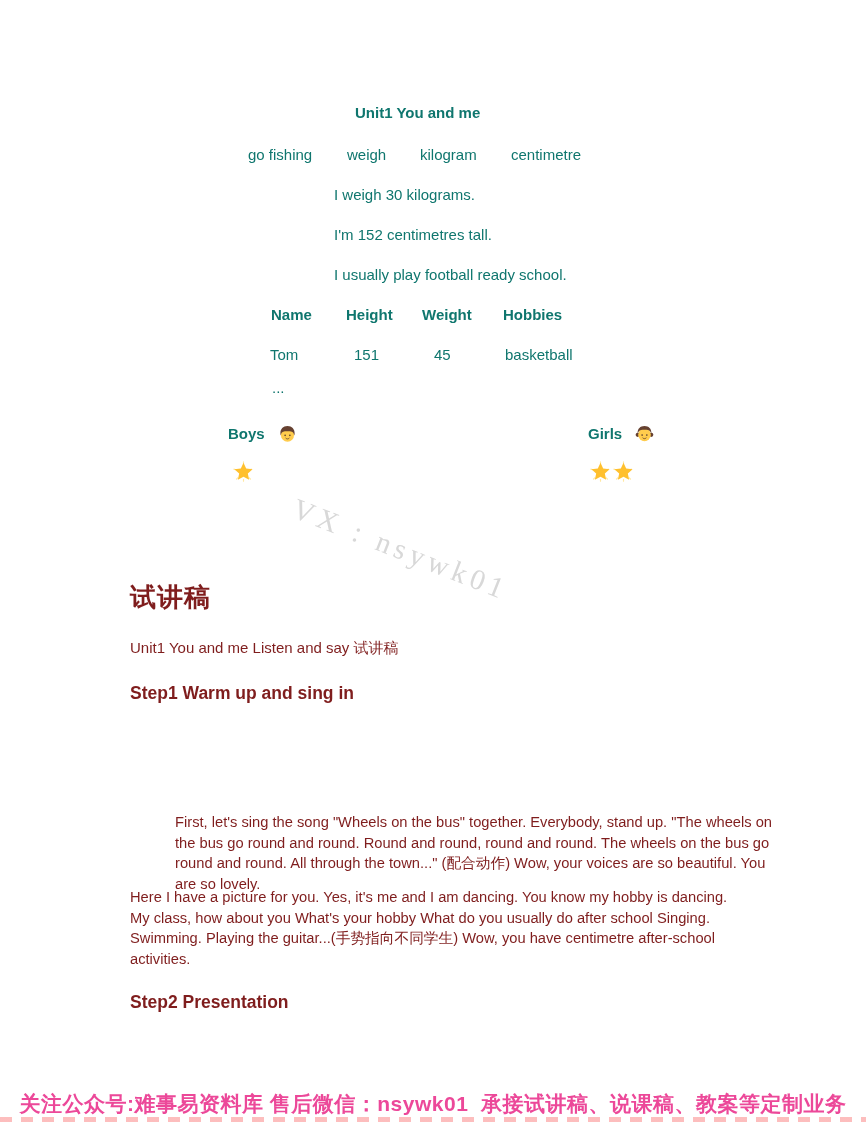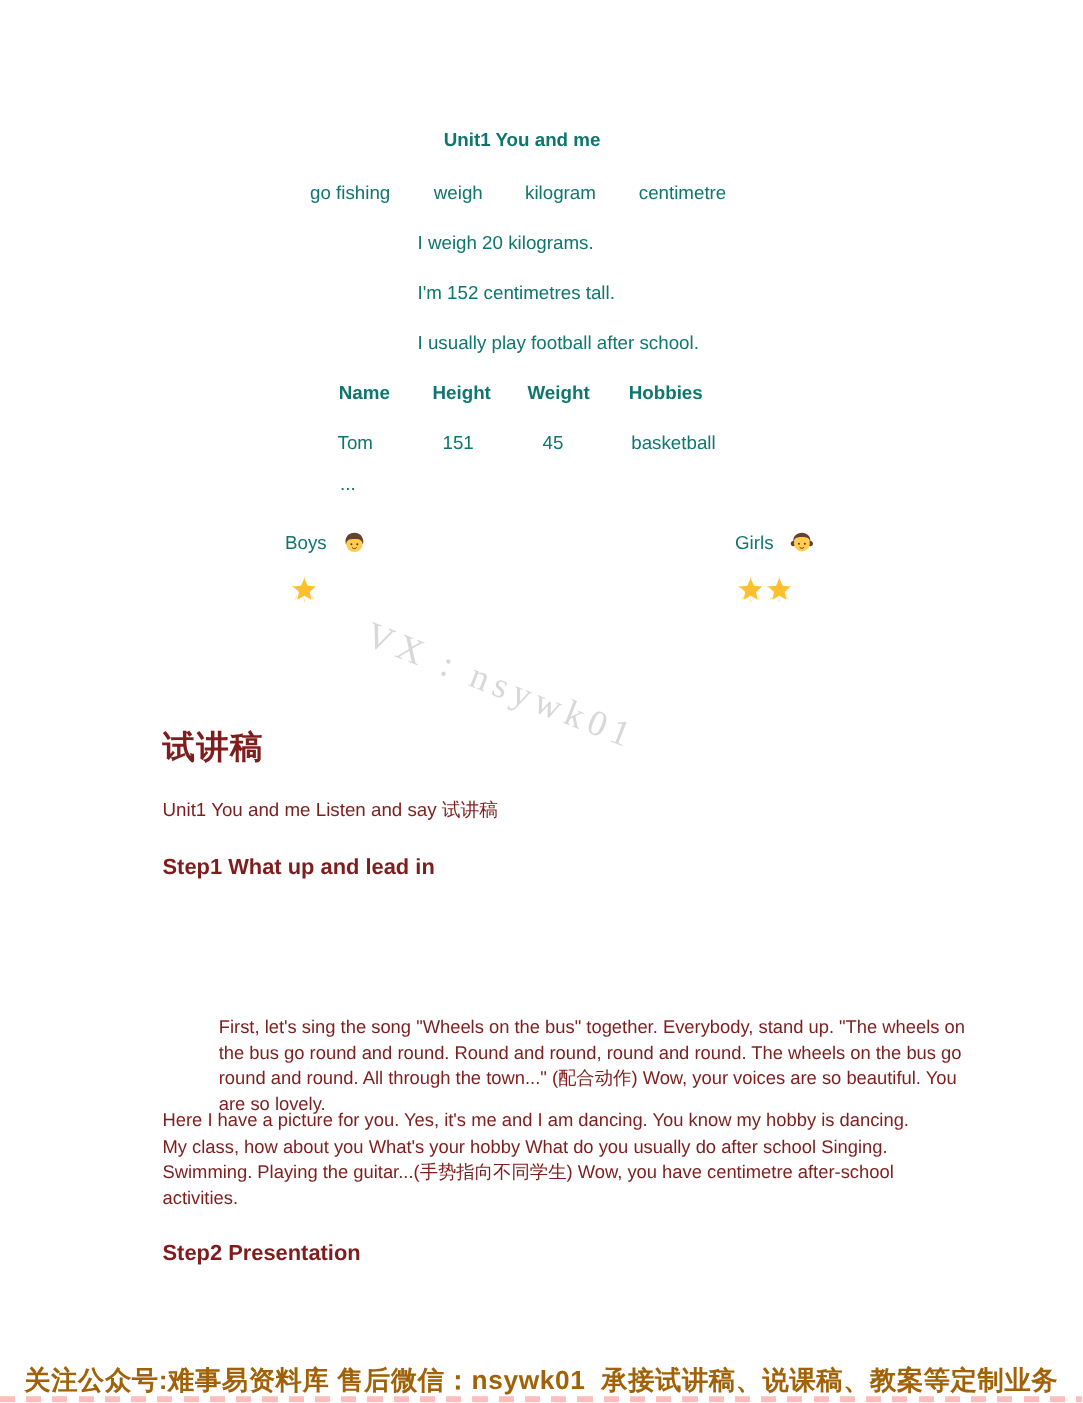--- a/index.html
+++ b/index.html
@@ -8,21 +8,21 @@
     width:866px;height:1122px;
     background:#ffffff;
     overflow:hidden;
     font-family:"Liberation Sans", sans-serif;
     color:#262626;
   }
   
   .board{position:absolute;left:0;top:0;width:866px;height:500px;}
   .b-abs{position:absolute;font-size:15px;line-height:17px;color:#0f766e;white-space:nowrap;}
   .b-bold{font-weight:700;}
-  .emoji-line{display:inline-flex;align-items:flex-end;gap:13px;}
+  .emoji-line{display:inline-flex;align-items:center;gap:13px;font-weight:bold;}
   .emoji-svg{width:19px;height:19px;display:inline-block;}
   .star-svg{width:21px;height:21px;display:inline-block;}
   .stars{display:inline-flex;gap:2px;}
   
   .watermark{
     position:absolute;left:300px;top:492px;
     font-family:"Liberation Serif", serif;
     font-size:29px;color:#d8d8d8;letter-spacing:5px;
     transform:rotate(21.5deg);transform-origin:0 0;
     white-space:nowrap;user-select:none;
@@ -52,23 +52,23 @@
 
   <div class="board">
 
     <div class="b-abs b-bold" style="left:355px;top:104px;">Unit1 You and me</div>
 
     <div class="b-abs" style="left:248px;top:146px;">go fishing</div>
     <div class="b-abs" style="left:347px;top:146px;">weigh</div>
     <div class="b-abs" style="left:420px;top:146px;">kilogram</div>
     <div class="b-abs" style="left:511px;top:146px;">centimetre</div>
 
-    <div class="b-abs" style="left:334px;top:186px;">I weigh 20 kilograms.</div>
+    <div class="b-abs" style="left:334px;top:186px;">I weigh 30 kilograms.</div>
     <div class="b-abs" style="left:334px;top:226px;">I'm 152 centimetres tall.</div>
-    <div class="b-abs" style="left:334px;top:266px;">I usually play football after school.</div>
+    <div class="b-abs" style="left:334px;top:266px;">I usually play football ready school.</div>
 
     <div class="b-abs b-bold" style="left:271px;top:306px;">Name</div>
     <div class="b-abs b-bold" style="left:346px;top:306px;">Height</div>
     <div class="b-abs b-bold" style="left:422px;top:306px;">Weight</div>
     <div class="b-abs b-bold" style="left:503px;top:306px;">Hobbies</div>
 
     <div class="b-abs" style="left:270px;top:346px;">Tom</div>
     <div class="b-abs" style="left:354px;top:346px;">151</div>
     <div class="b-abs" style="left:434px;top:346px;">45</div>
     <div class="b-abs" style="left:505px;top:346px;">basketball</div>
@@ -123,25 +123,25 @@
       </svg>
     </div>
   </div>
 
   <div class="watermark">VX : nsywk01</div>
 
   <div class="doc-block doc-h1" style="top:580px;">试讲稿</div>
 
   <div class="doc-block doc-sub" style="top:639px;">Unit1 You and me Listen and say 试讲稿</div>
 
-  <div class="doc-block doc-h2" style="top:683px;">Step1 What up and lead in</div>
+  <div class="doc-block doc-h2" style="top:683px;">Step1 Warm up and sing in</div>
 
 
   <div class="doc-block doc-p" style="top:812px;margin-left:45px;">First, let's sing the song "Wheels on the bus" together. Everybody, stand up. "The wheels on the bus go round and round. Round and round, round and round. The wheels on the bus go round and round. All through the town..." (配合动作) Wow, your voices are so beautiful. You are so lovely.</div>
 
   <div class="doc-block doc-p" style="top:887px;">Here I have a picture for you. Yes, it's me and I am dancing. You know my hobby is dancing. My class, how about you What's your hobby What do you usually do after school Singing. Swimming. Playing the guitar...(手势指向不同学生) Wow, you have centimetre after-school activities.</div>
 
   <div class="doc-block doc-h2" style="top:992px;">Step2 Presentation</div>
 
-  <div class="footer" style="color: #a16207;">关注公众号:难事易资料库 售后微信：nsywk01  承接试讲稿、说课稿、教案等定制业务</div>
+  <div class="footer" style="color: #ec4899;">关注公众号:难事易资料库 售后微信：nsywk01  承接试讲稿、说课稿、教案等定制业务</div>
   <div class="footer-stripe"></div>
 
 </div>
 
 </body></html>

